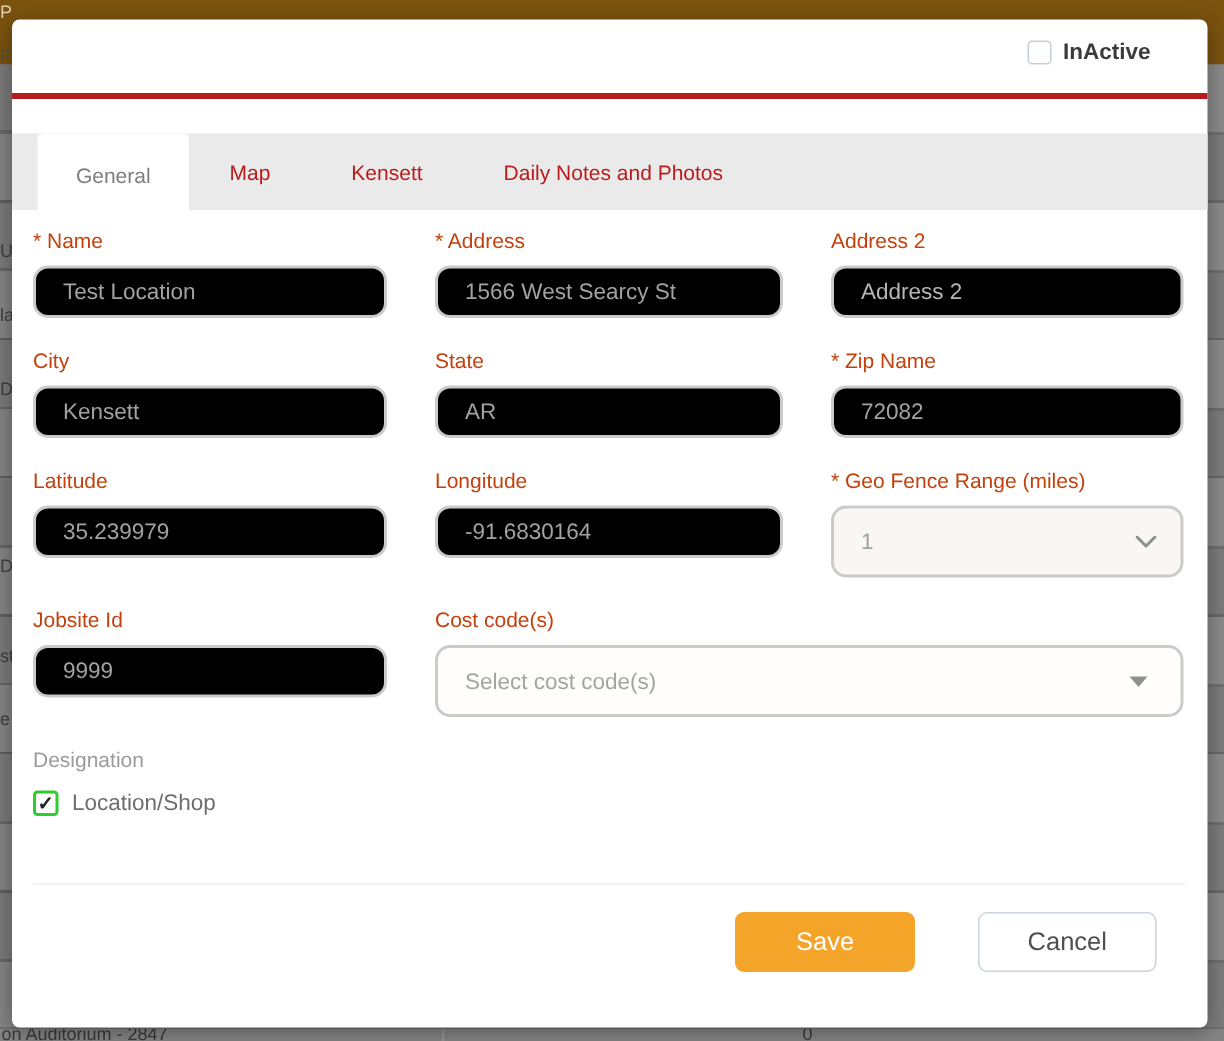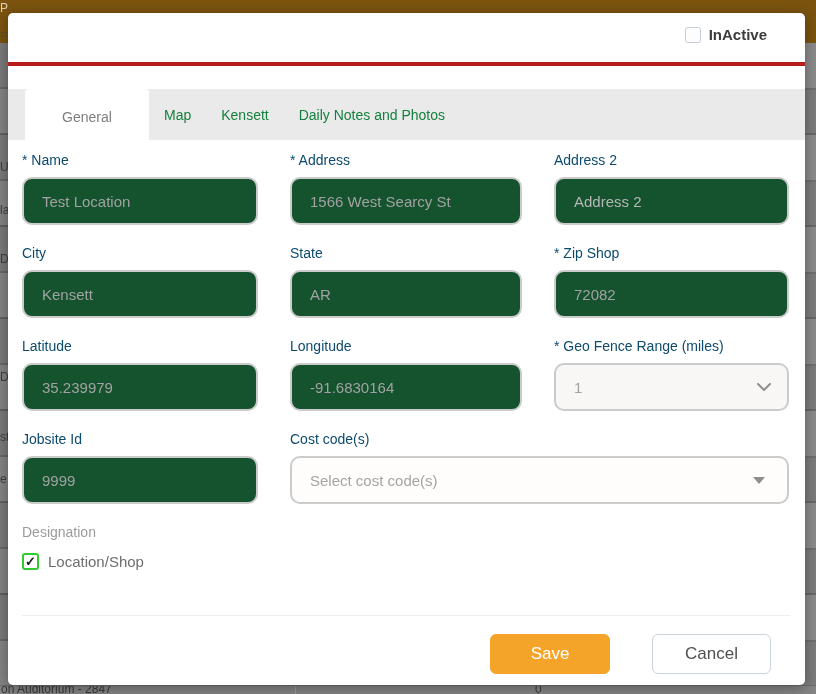--- a/index.html
+++ b/index.html
@@ -40,35 +40,35 @@
     width:16px;height:16px;box-sizing:border-box;border:1px solid #c7cdd6;border-radius:3px;
     background:#fdfdfd;flex:0 0 auto;
   }
   .inactive-label{margin-left:8px;font-size:15px;font-weight:600;color:#3b3b3b;}
 
   .header-gap{height:23px;}
 
   
   .tab-bar{height:51px;background:#eaeaea;display:flex;align-items:stretch;padding-left:17px;position:relative;}
   .tab{
-    font-size:14px;color:#15803d;display:flex;align-items:center;justify-content:center;
-    padding:0 15px;cursor:pointer;white-space:nowrap;
+    font-size:14px;color:#b91c1c;display:flex;align-items:center;justify-content:center;
+    padding:0 27px;cursor:pointer;white-space:nowrap;
   }
   .tab.active{
-    background:#ffffff;color:#7d7d7d;width:124px;padding:0;height:55px;
+    background:#ffffff;color:#7d7d7d;width:101px;padding:0;height:55px;
     border-radius:4px 4px 0 0;position:relative;z-index:2;
   }
 
   
   .form{padding:12px 15px 0 14px;}
   .form-row{display:grid;grid-template-columns:236px 232px 235px;column-gap:32px;margin-bottom:20px;}
-  .field-label{display:block;font-size:14px;color:#0c4a6e;margin-bottom:8px;line-height:17px;}
+  .field-label{display:block;font-size:14px;color:#c2410c;margin-bottom:8px;line-height:17px;}
   .tb{
-    width:100%;height:48px;box-sizing:border-box;border:2px solid #cbcbcb;border-radius:10px;
-    background:#14532d;padding:0 18px;font-size:15px;color:#a2a2a2;outline:none;
+    width:100%;height:35px;box-sizing:border-box;border:2px solid #cbcbcb;border-radius:10px;
+    background:#000000;padding:0 18px;font-size:15px;color:#a2a2a2;outline:none;
     font-family:"Liberation Sans",sans-serif;
   }
   .tb::placeholder{color:#b6b6b6;opacity:1;}
   .selectbox{
     width:100%;height:48px;box-sizing:border-box;border:2px solid #cbcbcb;border-radius:10px;
     background:#f8f7f5;padding:0 16px 0 18px;display:flex;align-items:center;justify-content:space-between;
     font-size:15px;color:#a2a2a2;cursor:pointer;
   }
   .multiselect{
     grid-column:2 / 4;
@@ -159,21 +159,21 @@
     <div class="form-row">
       <div class="field">
         <span class="field-label">City</span>
         <input class="tb" type="text" value="Kensett" style="">
       </div>
       <div class="field">
         <span class="field-label">State</span>
         <input class="tb" type="text" value="AR" style="">
       </div>
       <div class="field">
-        <span class="field-label">* Zip Shop</span>
+        <span class="field-label">* Zip Name</span>
         <input class="tb" type="text" value="72082" style="">
       </div>
     </div>
 
     <div class="form-row">
       <div class="field">
         <span class="field-label">Latitude</span>
         <input class="tb" type="text" value="35.239979" style="">
       </div>
       <div class="field">

